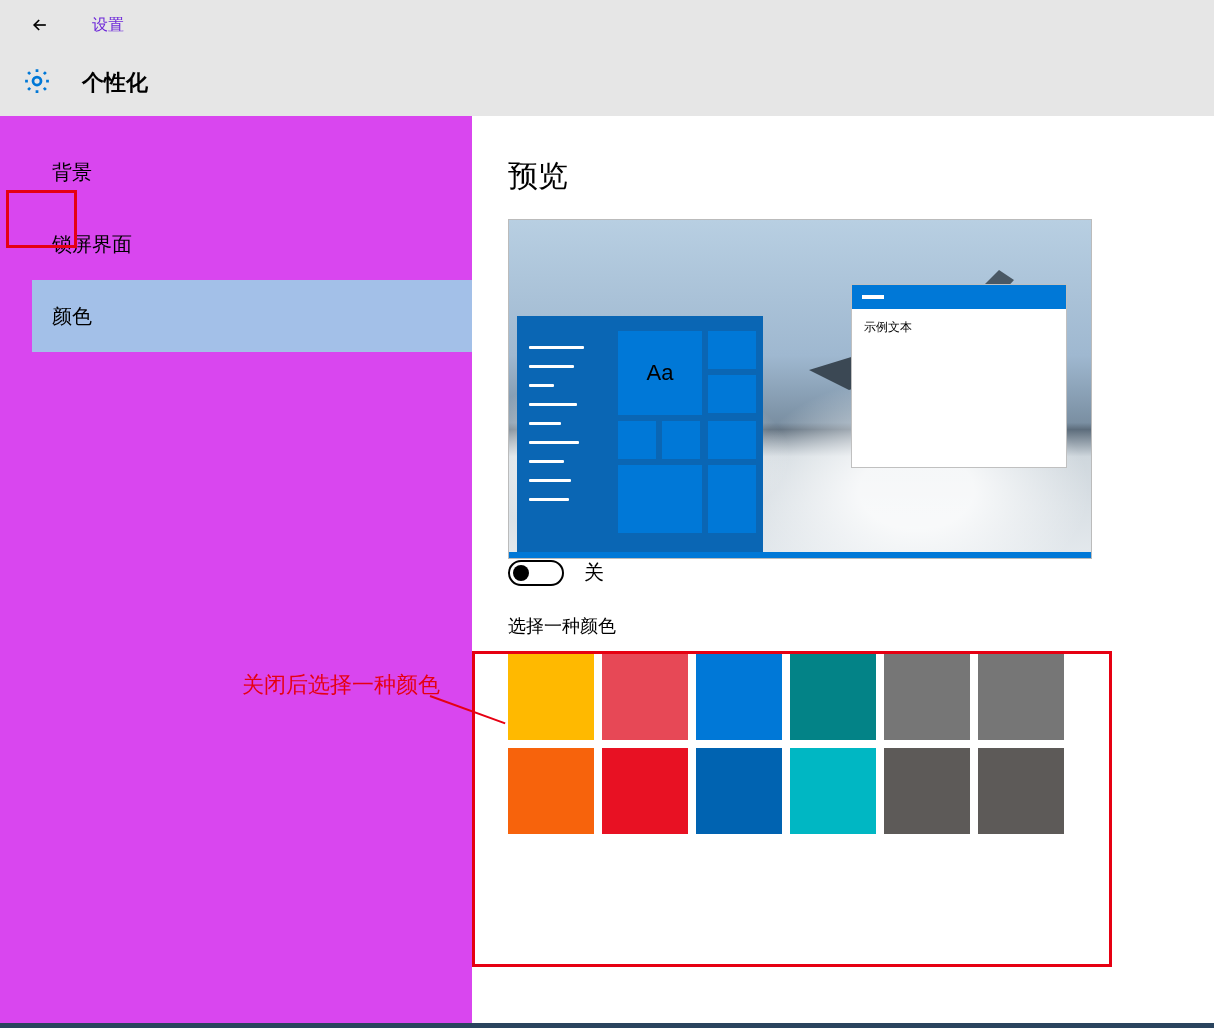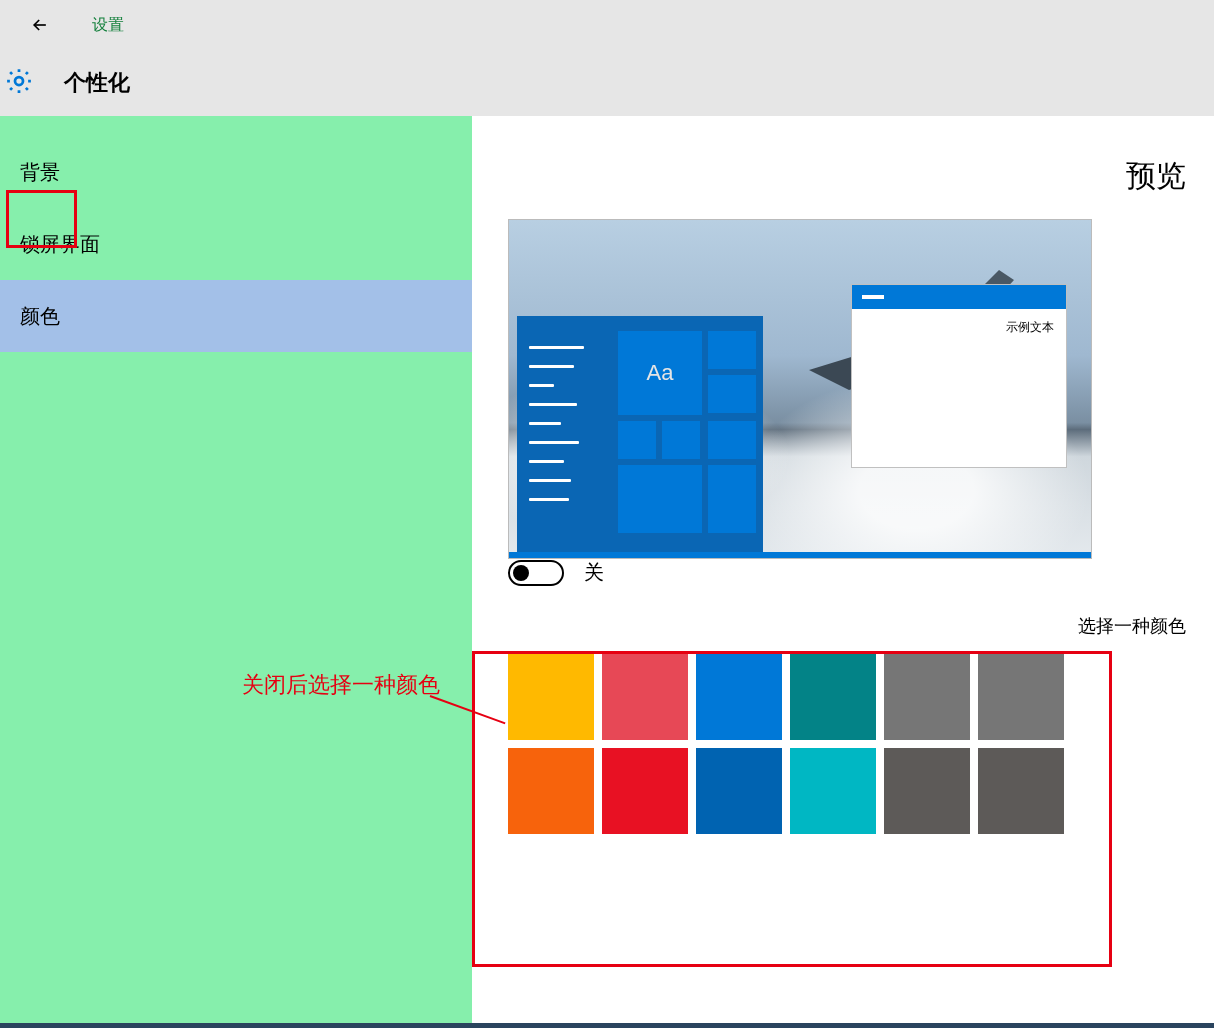--- a/index.html
+++ b/index.html
@@ -19,42 +19,43 @@
     padding-left: 28px;
   }
   .back-arrow {
     width: 24px; height: 24px;
     display: flex; align-items: center; justify-content: center;
     cursor: pointer;
   }
   .titlebar-title {
     font-size: 16px;
     margin-left: 40px;
-    color: #15803d;
+    color: #6d28d9;
   }
   .header {
     height: 66px;
     background: #e6e6e6;
     display: flex;
     align-items: center;
-    padding-left: 4px;
+    padding-left: 22px;
   }
   .gear-icon { margin-right: 30px; }
   .header-title {
     font-size: 22px;
     font-weight: bold;
   }
   .body-area {
     display: flex;
     height: calc(1028px - 116px);
   }
   .sidebar {
     width: 472px;
-    background: #86efac;
+    background: #d946ef;
     padding-top: 20px;
+    padding-left: 32px;
   }
   .sidebar-item {
     height: 72px;
     display: flex;
     align-items: center;
     padding-left: 20px;
     font-size: 20px;
     cursor: pointer;
     position: relative;
   }
@@ -63,23 +64,22 @@
   }
   .red-box-sidebar {
     position: absolute;
     left: 6px; top: 190px;
     width: 71px; height: 58px;
     border: 3px solid #e60012;
     pointer-events: none;
   }
   .main {
     flex: 1;
-    padding: 40px 28px 0 36px;
-    position: relative;
-    text-align: right;
+    padding: 40px 20px 0 36px;
+    position: relative;
   }
   .section-title {
     font-size: 30px;
     margin-bottom: 22px;
   }
   .preview-box {
     width: 584px;
     height: 340px;
     border: 1px solid #bbb;
     position: relative;
@@ -128,21 +128,21 @@
     left: 100px; top: 14px;
   }
   .tile {
     position: absolute;
     background: #0078d7;
     border: 1px solid #0a66b4;
   }
   .tile-aa {
     left: 0; top: 0; width: 86px; height: 86px;
     display: flex; align-items: center; justify-content: center;
-    color: #e5e5e5; font-size: 22px;
+    color: #000000; font-size: 22px;
   }
   .t1 { left: 90px; top: 0; width: 50px; height: 40px; }
   .t2 { left: 90px; top: 44px; width: 50px; height: 40px; }
   .t3 { left: 0; top: 90px; width: 40px; height: 40px; }
   .t4 { left: 44px; top: 90px; width: 40px; height: 40px; }
   .t5 { left: 90px; top: 90px; width: 50px; height: 40px; }
   .t6 { left: 0; top: 134px; width: 86px; height: 70px; }
   .t7 { left: 90px; top: 134px; width: 50px; height: 70px; }
   .preview-taskbar {
     position: absolute;

